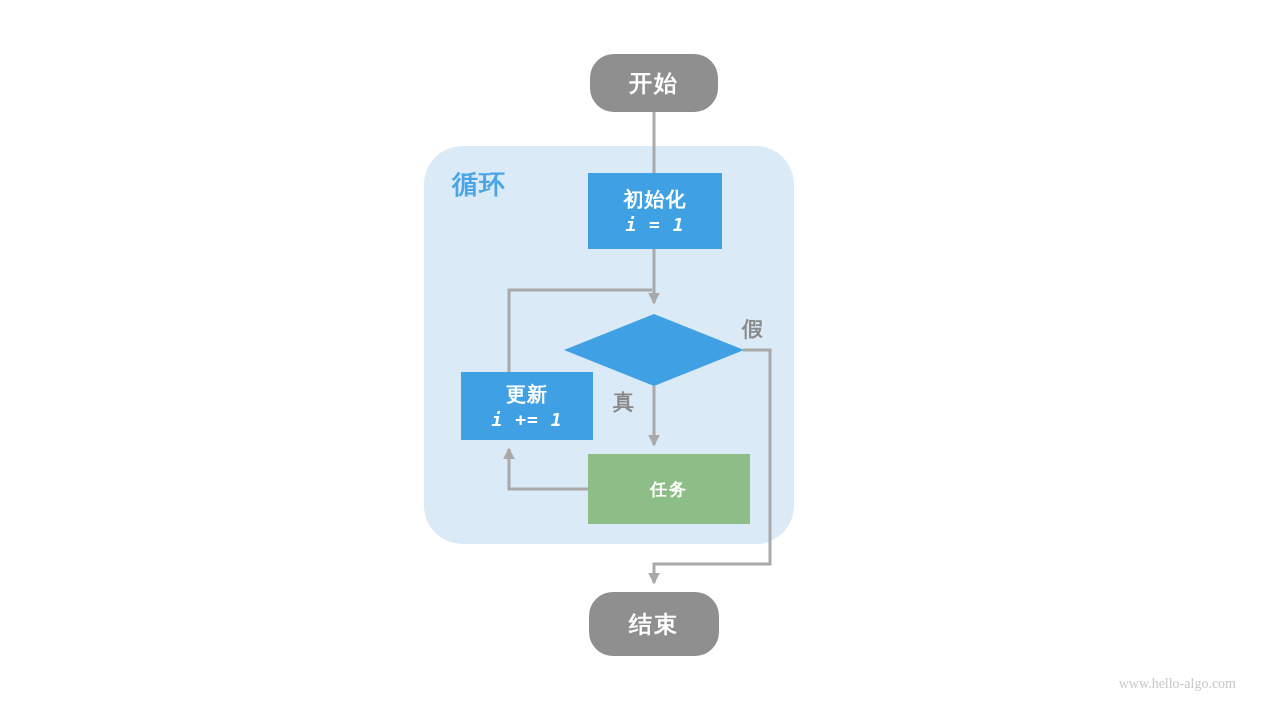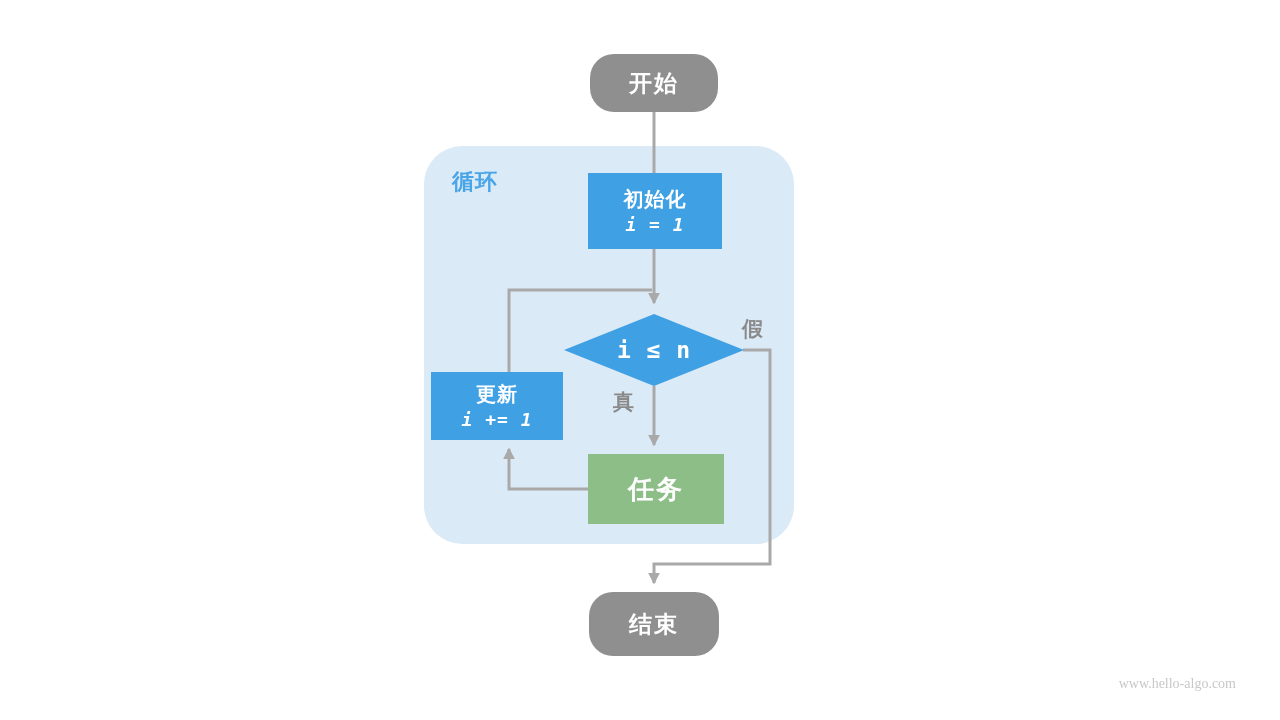--- a/index.html
+++ b/index.html
@@ -24,21 +24,21 @@
     width: 370px;
     height: 398px;
     background: var(--loop-bg, #dbeaf7);
     border-radius: 38px;
     z-index: 0;
   }
   .loop-label {
     position: absolute;
     left: 452px;
     top: 167px;
-    font-size: 22px;
+    font-size: 26px;
     font-weight: 700;
     color: var(--loop-label-blue, #4aa5e8);
     letter-spacing: 1px;
     z-index: 2;
   }
 
   
   svg.edges {
     position: absolute;
     left: 0;
@@ -80,35 +80,35 @@
   }
   .node-start { left: 590px; top: 54px;  width: 128px; height: 58px; }
   .node-end   { left: 589px; top: 592px; width: 130px; height: 64px; }
 
   .process {
     background: var(--process-blue, #3fa0e4);
     flex-direction: column;
     font-weight: 600;
   }
   .node-init   { left: 588px; top: 173px; width: 134px; height: 76px; }
-  .node-update { left: 431px; top: 372px; width: 132px; height: 68px; }
+  .node-update { left: 461px; top: 372px; width: 132px; height: 68px; }
   .process .proc-title { font-size: 20px; letter-spacing: 1px; line-height: 1.2; }
   .process .proc-code {
     font-family: "DejaVu Sans Mono", monospace;
     font-size: 18px;
     font-weight: 700;
     margin-top: 3px;
     letter-spacing: 1px;
     font-style: italic;
   }
 
   .node-task {
-    left: 588px; top: 454px; width: 136px; height: 70px;
+    left: 588px; top: 454px; width: 162px; height: 70px;
     background: var(--task-green, #8ebe88);
-    font-size: 26px;
+    font-size: 17px;
     font-weight: 600;
     letter-spacing: 2px;
   }
 
   .diamond-text {
     position: absolute;
     left: 564px; top: 314px; width: 180px; height: 72px;
     display: flex;
     align-items: center;
     justify-content: center;
@@ -170,21 +170,20 @@
 
   <div class="node terminal node-start">
     <span>开始</span>
   </div>
 
   <div class="node process node-init">
     <span class="proc-title">初始化</span>
     <span class="proc-code">i = 1</span>
   </div>
 
-  <div class="diamond-text">i ≤ n</div>
 
   <div class="node process node-update">
     <span class="proc-title">更新</span>
     <span class="proc-code">i += 1</span>
   </div>
 
   <div class="node node-task">
     <span>任务</span>
   </div>
 

